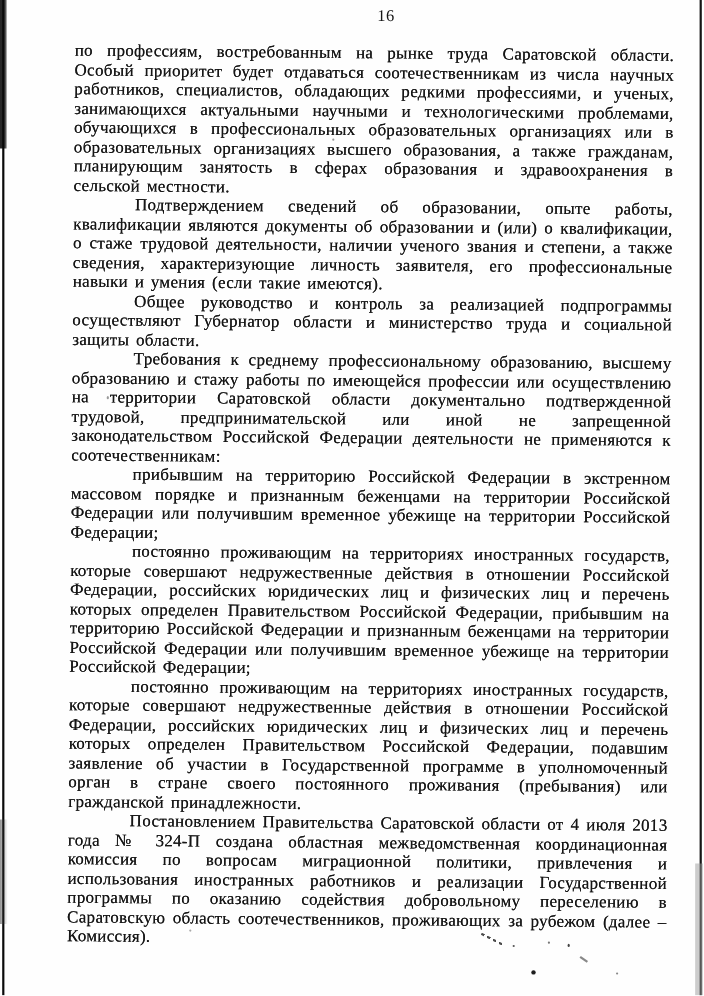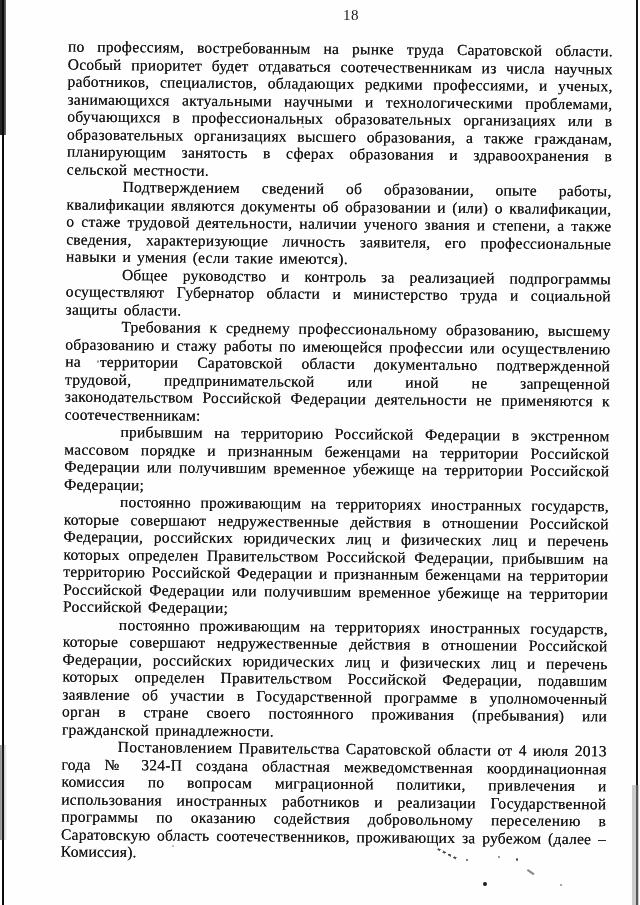--- a/index.html
+++ b/index.html
@@ -92,21 +92,21 @@
 <body>
 
 <div class="page">
 
   <div class="scan-blob-topleft"></div>
   <div class="scan-edge-left"></div>
   <div class="scan-smudge-bottomleft"></div>
   <div class="scan-edge-right"></div>
   <div class="scan-smudge-bottomright"></div>
 
-  <div class="page-number">18</div>
+  <div class="page-number">16</div>
 
   <div class="text-block">
       <p class="">по профессиям, востребованным на рынке труда Саратовской области. Особый приоритет будет отдаваться соотечественникам из числа научных работников, специалистов, обладающих редкими профессиями, и ученых, занимающихся актуальными научными и технологическими проблемами, обучающихся в профессиональных образовательных организациях или в образовательных организациях высшего образования, а также гражданам, планирующим занятость в сферах образования и здравоохранения в сельской местности.</p>
       <p class="indent">Подтверждением сведений об образовании, опыте работы, квалификации являются документы об образовании и (или) о квалификации, о стаже трудовой деятельности, наличии ученого звания и степени, а также сведения, характеризующие личность заявителя, его профессиональные навыки и умения (если такие имеются).</p>
       <p class="indent">Общее руководство и контроль за реализацией подпрограммы осуществляют Губернатор области и министерство труда и социальной защиты области.</p>
       <p class="indent">Требования к среднему профессиональному образованию, высшему образованию и стажу работы по имеющейся профессии или осуществлению на территории Саратовской области документально подтвержденной трудовой, предпринимательской или иной не запрещенной законодательством Российской Федерации деятельности не применяются к соотечественникам:</p>
       <p class="indent">прибывшим на территорию Российской Федерации в экстренном массовом порядке и признанным беженцами на территории Российской Федерации или получившим временное убежище на территории Российской Федерации;</p>
       <p class="indent">постоянно проживающим на территориях иностранных государств, которые совершают недружественные действия в отношении Российской Федерации, российских юридических лиц и физических лиц и перечень которых определен Правительством Российской Федерации, прибывшим на территорию Российской Федерации и признанным беженцами на территории Российской Федерации или получившим временное убежище на территории Российской Федерации;</p>
       <p class="indent">постоянно проживающим на территориях иностранных государств, которые совершают недружественные действия в отношении Российской Федерации, российских юридических лиц и физических лиц и перечень которых определен Правительством Российской Федерации, подавшим заявление об участии в Государственной программе в уполномоченный орган в стране своего постоянного проживания (пребывания) или гражданской принадлежности.</p>
       <p class="indent">Постановлением Правительства Саратовской области от 4 июля 2013 года № 324-П создана областная межведомственная координационная комиссия по вопросам миграционной политики, привлечения и использования иностранных работников и реализации Государственной программы по оказанию содействия добровольному переселению в Саратовскую область соотечественников, проживающих за рубежом (далее – Комиссия).</p>

